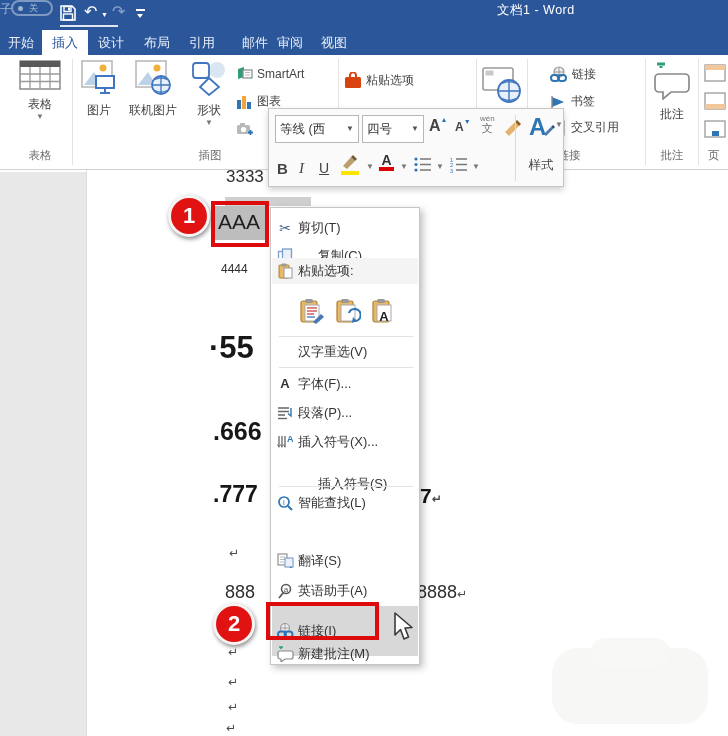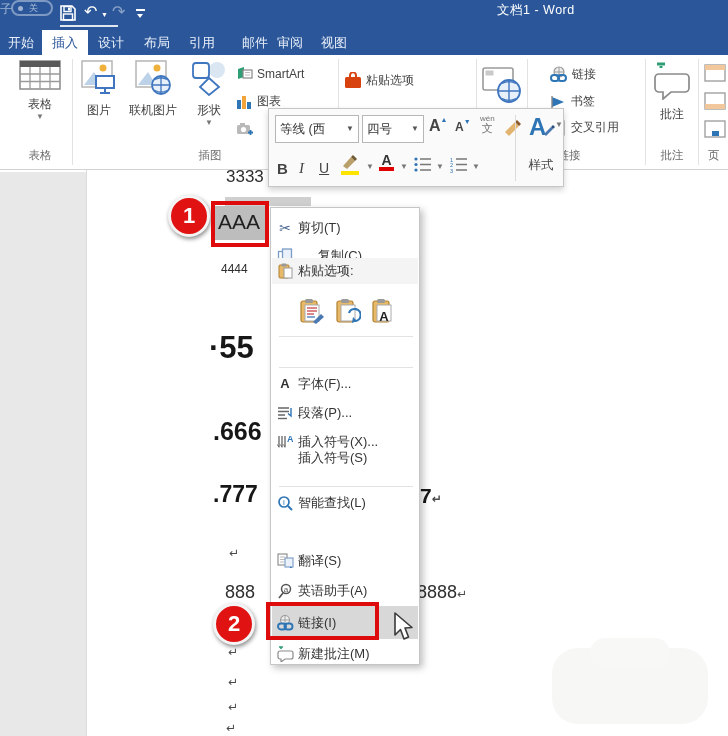--- a/index.html
+++ b/index.html
@@ -441,20 +441,24 @@
     <span>
       <svg width="26" height="26" viewBox="0 0 26 26">
         <rect x="2" y="3" width="16" height="21" rx="2" fill="#e8b968" stroke="#b08030" stroke-width="1.2"></rect>
         <rect x="6" y="1" width="8" height="4" rx="1.5" fill="#9a9a9a"></rect>
         <rect x="6" y="7" width="14" height="16" fill="#fff" stroke="#aaa" stroke-width="1"></rect>
         <text x="13" y="23" font-size="13" font-weight="bold" fill="#222" text-anchor="middle">A</text>
       </svg>
     </span>
   </div>
   <div class="msep abs" style="top:128px;"></div>
+  <div class="mrow abs" style="top:131px;height:26px;">
+    <span class="mico"></span>
+    <span>汉字重选(V)</span>
+  </div>
   <div class="msep abs" style="top:159px;"></div>
   <div class="mrow abs" style="top:162px;height:27px;">
     <span class="mico" style="font-size:13px;font-weight:bold;color:#333;">A</span>
     <span>字体(F)...</span>
   </div>
   <div class="mrow abs" style="top:191px;height:27px;">
     <span class="mico">
       <svg width="16" height="14" viewBox="0 0 16 14">
         <path d="M1 2 h11 M1 5.5 h11 M1 9 h7" stroke="#666" stroke-width="1.4"></path>
         <path d="M14 2 v8 l-3 -2.5" fill="none" stroke="#2e75b6" stroke-width="1.4"></path>
@@ -466,21 +470,21 @@
   <div class="mrow abs" style="top:220px;height:27px;">
     <span class="mico">
       <svg width="16" height="15" viewBox="0 0 16 15">
         <path d="M2 2 v11 M5 2 v11 M8 2 v11" stroke="#666" stroke-width="1.3"></path>
         <path d="M2 13.5 l-1.5 -3 M5 13.5 l-1.5 -3 M8 13.5 l-1.5 -3" stroke="#666" stroke-width="1"></path>
         <text x="10" y="8" font-size="9" font-weight="bold" fill="#2e75b6">A</text>
       </svg>
     </span>
     <span>插入符号(X)...</span>
   </div>
-  <div class="mrow abs" style="top:236px;height:27px;">
+  <div class="mrow abs" style="top:262px;height:27px;margin-left:20px;">
     <span class="mico"></span>
     <span>插入符号(S)</span>
   </div>
   <div class="msep abs" style="top:278px;"></div>
   <div class="mrow abs" style="top:281px;height:27px;">
     <span class="mico">
       <svg width="16" height="16" viewBox="0 0 16 16">
         <circle cx="7" cy="7" r="5" fill="none" stroke="#2e75b6" stroke-width="1.7"></circle>
         <path d="M11 11 L15 15" stroke="#2e75b6" stroke-width="2"></path>
         <text x="7" y="10" font-size="8" fill="#2e75b6" text-anchor="middle">i</text>
@@ -502,21 +506,21 @@
   <div class="mrow abs" style="top:368px;height:29px;">
     <span class="mico">
       <svg width="16" height="16" viewBox="0 0 16 16">
         <circle cx="9" cy="6" r="4.5" fill="none" stroke="#555" stroke-width="1.5"></circle>
         <path d="M6 10 L2 15" stroke="#555" stroke-width="1.7"></path>
         <text x="9" y="9" font-size="8" fill="#555" text-anchor="middle">a</text>
       </svg>
     </span>
     <span>英语助手(A)</span>
   </div>
-  <div class="mrow hl abs" style="top:398px;height:33px;">
+  <div class="mrow hl abs" style="top:398px;height:50px;">
     <span class="mico">
       <svg width="17" height="16" viewBox="0 0 17 16">
         <circle cx="8" cy="5" r="4.5" fill="#eee" stroke="#9a9a9a" stroke-width="1.1"></circle>
         <path d="M3.5 5 h9 M8 0.5 v9" stroke="#9a9a9a" stroke-width=".9"></path>
         <rect x="1" y="8.5" width="8" height="6" rx="3" fill="none" stroke="#2e75b6" stroke-width="1.9"></rect>
         <rect x="7.5" y="8.5" width="8" height="6" rx="3" fill="none" stroke="#2e75b6" stroke-width="1.9"></rect>
       </svg>
     </span>
     <span>链接(I)</span>
   </div>

